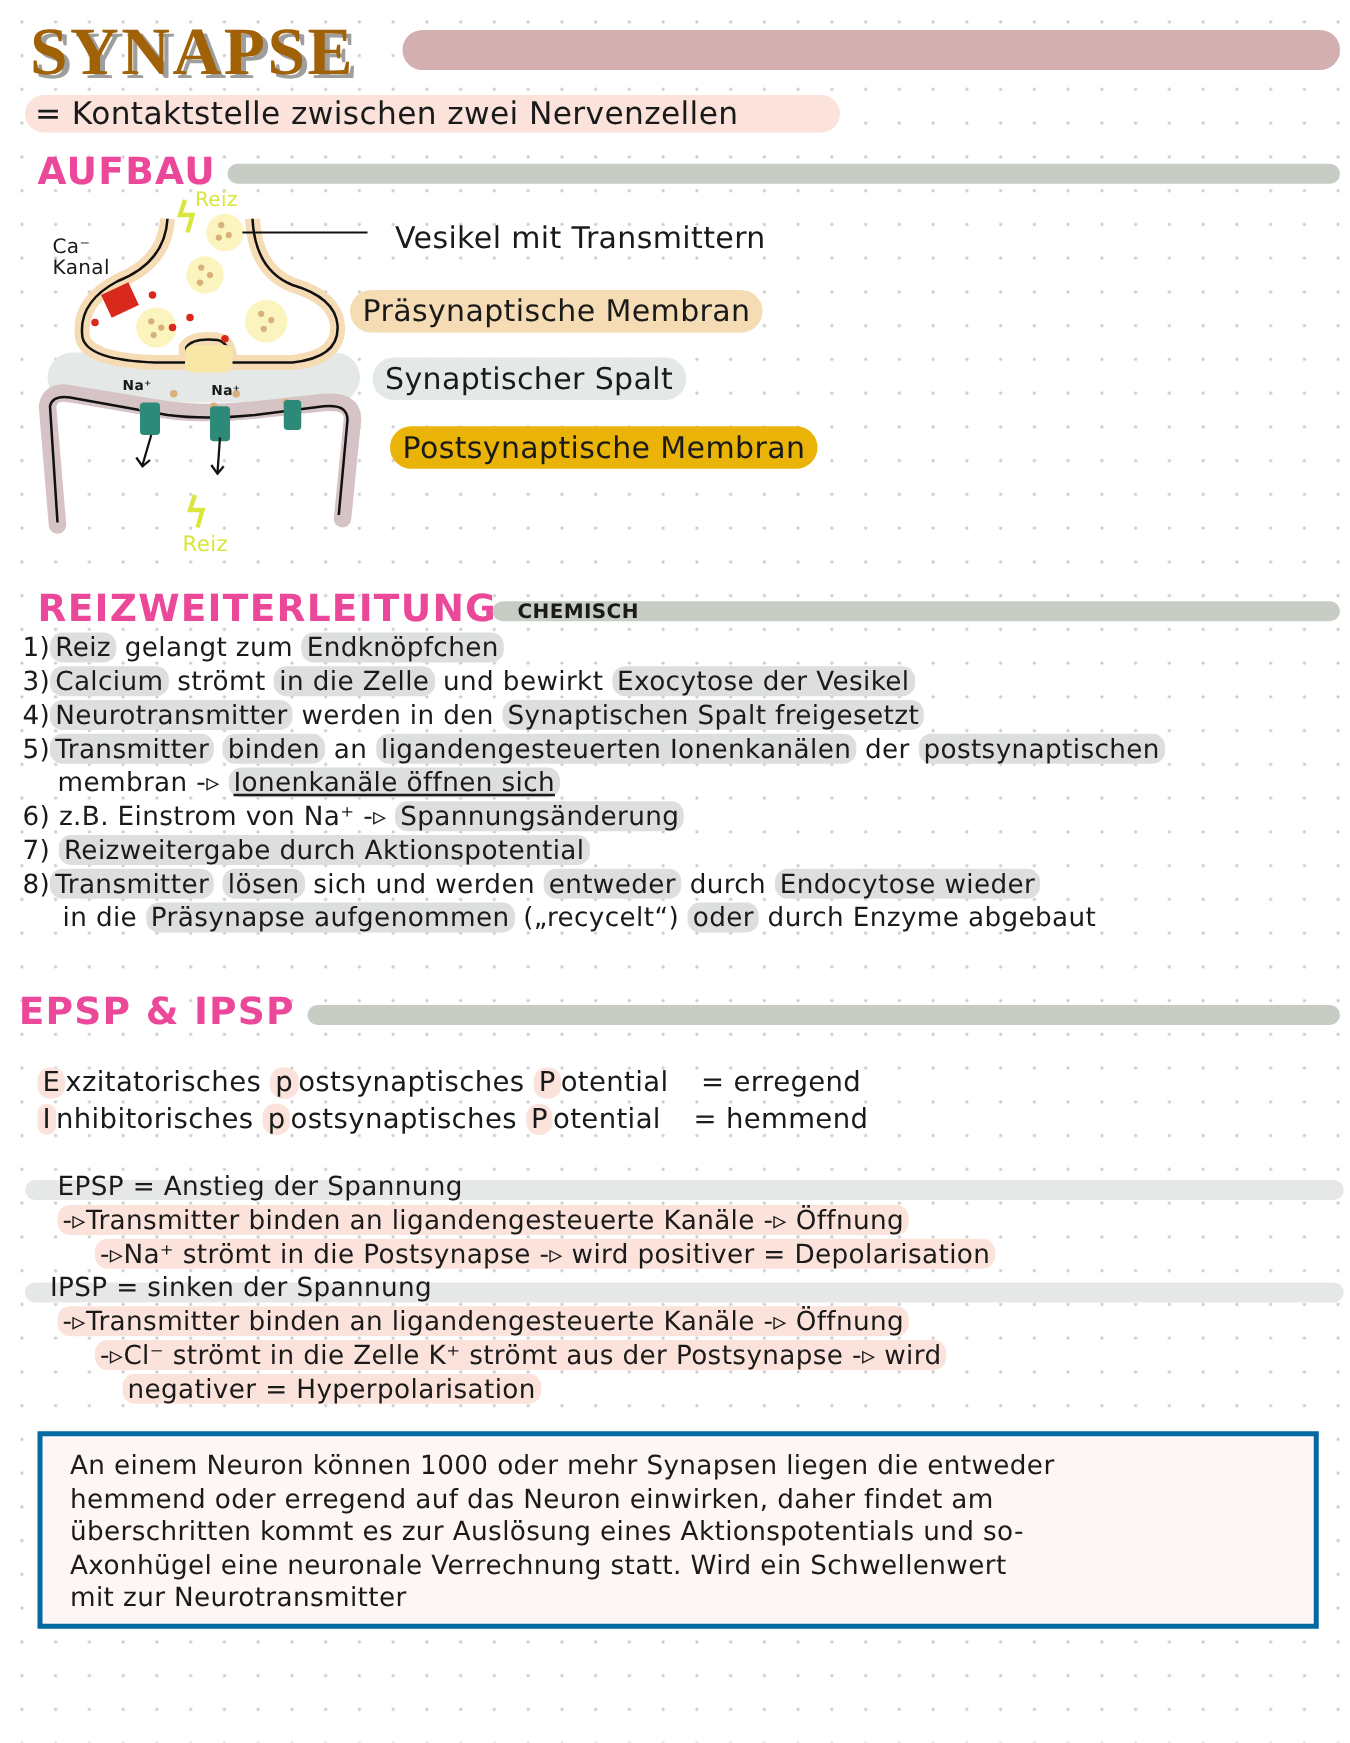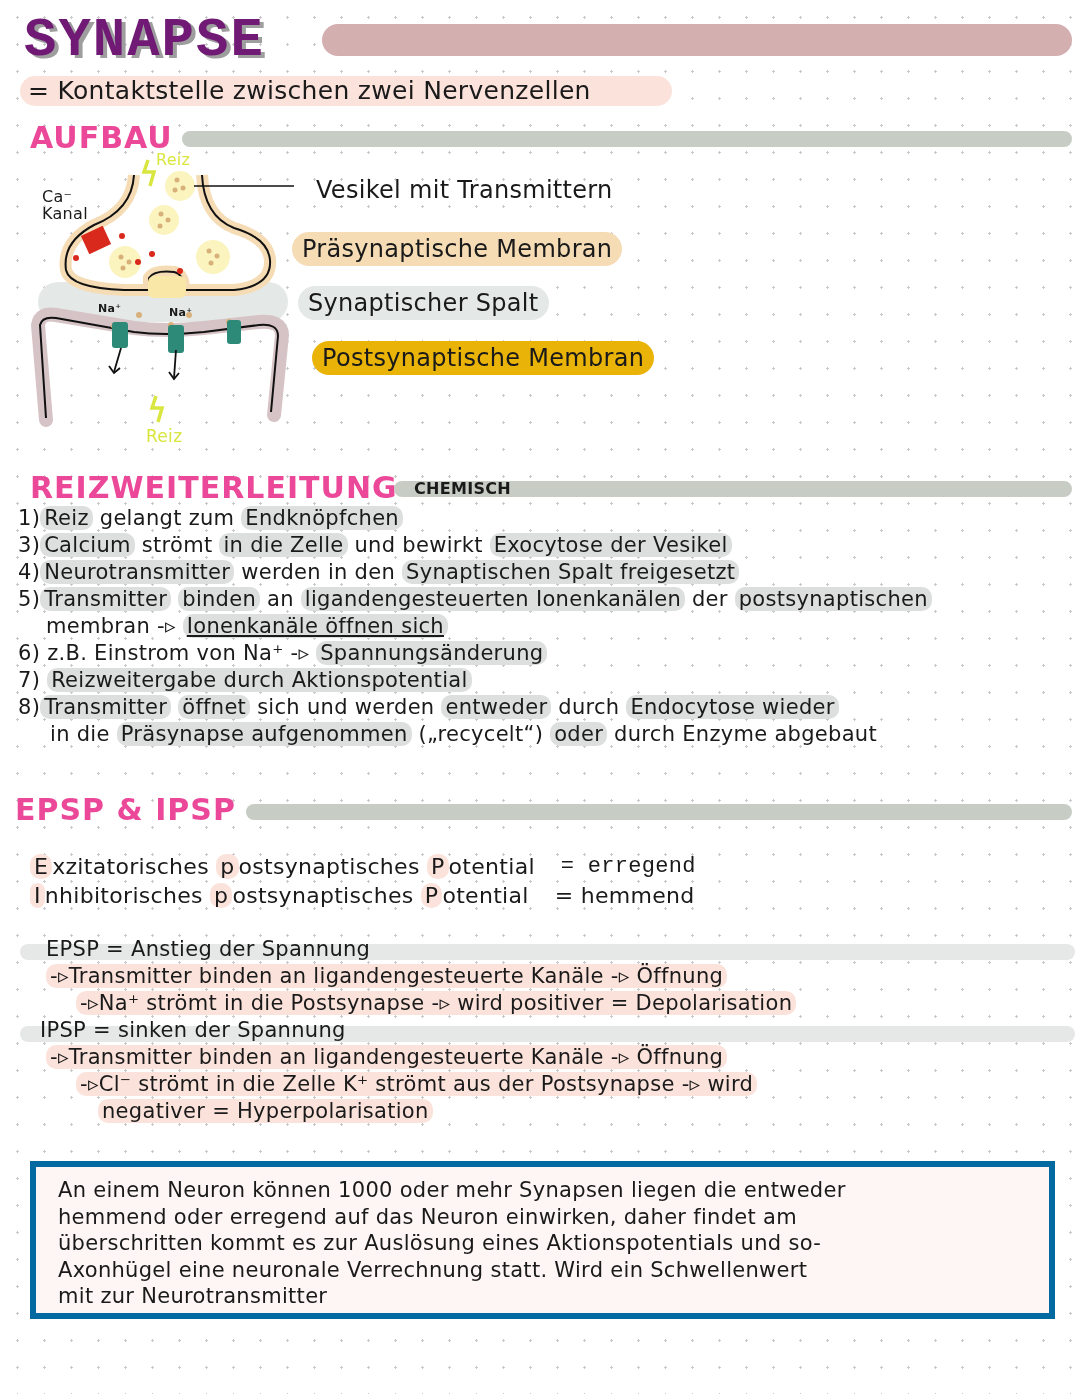--- a/index.html
+++ b/index.html
@@ -13,23 +13,23 @@
       color: #1a1a1a;
       position: relative;
     }
     .abs { position: absolute; }
     .hand { font-family: "DejaVu Sans", sans-serif; font-weight: 400; letter-spacing: 0.3px; }
 
     
     .title {
       left: 24px; top: 10px;
       font-size: 54px; font-weight: 900; letter-spacing: 2px;
-      color: #701a75;
+      color: #a16207;
       text-shadow: 4px 3px 0 #9e9e9e;
-      font-family: Liberation Mono, monospace;
+      font-family: Liberation Serif, serif;
     }
     .title-bar { left: 322px; top: 24px; width: 750px; height: 32px; border-radius: 16px; background: #d3afb0; }
     .subtitle-bg { left: 20px; top: 76px; width: 652px; height: 30px; border-radius: 15px; background: #fbe3dc; }
     .subtitle { left: 28px; top: 76px; font-size: 25px; line-height: 30px; }
 
     
     .section-h {
       font-size: 30px; font-weight: 900; color: #ec4899; letter-spacing: 1px;
       font-family: "DejaVu Sans", sans-serif;
     }
@@ -46,23 +46,22 @@
 
     .epsp { left: 26px; top: 936px; width: 1050px; margin-left: 20px; }
     .epsp .list-line { font-size: 21px; line-height: 27px; }
     .epsp-bar { left: 20px; width: 1055px; height: 16px; border-radius: 8px; background: #e6e8e7; }
 
     .defs { left: 30px; top: 852px; }
     .def-row { font-size: 22px; line-height: 29px; white-space: nowrap; display: flex; }
 
     .box {
       left: 30px; top: 1145px; width: 1025px; height: 158px;
-      background: #fdf6f4; border: 6px solid #0369a1;
+      background: #fdf6f4; border: 4px solid #0369a1;
       padding: 10px 22px;
-      margin-top: 16px;
     }
     .box p { font-size: 21px; line-height: 26.5px; }
 
     svg { display: block; }
   </style>
 </head>
 <body>
 
 <div class="abs title-bar"></div>
 <div class="abs title">SYNAPSE</div>
@@ -141,47 +140,47 @@
     <line x1="170" y1="36" x2="285" y2="36" stroke="#111" stroke-width="1.5"></line>
   </svg>
   <div class="abs hand" style="left:132px; top:0px; font-size:16px; color:#d9e640;">Reiz</div>
   <div class="abs hand" style="left:122px; top:276px; font-size:17px; color:#d9e640;">Reiz</div>
   <div class="abs hand" style="left:18px; top:38px; width:50px; font-size:16px; line-height:17px;">Ca⁻ Kanal</div>
   <div class="abs hand" style="left:74px; top:152px; font-size:11px; font-weight:700;">Na⁺</div>
   <div class="abs hand" style="left:145px; top:156px; font-size:11px; font-weight:700;">Na⁺</div>
 </div>
 
 <div class="abs label hand" style="left:306px; top:173px;">Vesikel mit Transmittern</div>
-<div class="abs label hand" style="left:292px; top:232px; background:#f5dcb5;">Präsynaptische Membran</div>
+<div class="abs label hand" style="left:280px; top:232px; background:#f5dcb5;">Präsynaptische Membran</div>
 <div class="abs label hand" style="left:298px; top:286px; background:#e4e9e8;">Synaptischer Spalt</div>
 <div class="abs label hand" style="left:312px; top:341px; background:#eab308;">Postsynaptische Membran</div>
 
 <div class="abs section-h" style="left:30px; top:470px;">REIZWEITERLEITUNG</div>
 <div class="abs sec-bar" style="left:394px; top:481px; width:678px;"></div>
 <div class="abs hand" style="left:414px; top:479px; font-size:16px; font-weight:700;">CHEMISCH</div>
 
 <div class="abs list hand">
   <div class="list-line"><span>1)</span><span class="hl-grey">Reiz</span><span> gelangt zum </span><span class="hl-grey">Endknöpfchen</span></div>
   <div class="list-line"><span>3)</span><span class="hl-grey">Calcium</span><span> strömt </span><span class="hl-grey">in die Zelle</span><span> und bewirkt </span><span class="hl-grey">Exocytose der Vesikel</span></div>
   <div class="list-line"><span>4)</span><span class="hl-grey">Neurotransmitter</span><span> werden in den </span><span class="hl-grey">Synaptischen Spalt freigesetzt</span></div>
   <div class="list-line"><span>5)</span><span class="hl-grey">Transmitter</span><span> </span><span class="hl-grey">binden</span><span> an </span><span class="hl-grey">ligandengesteuerten Ionenkanälen</span><span> der </span><span class="hl-grey">postsynaptischen</span></div>
   <div class="list-line" style="padding-left:28px;"><span>membran -▹ </span><span class="hl-grey" style="text-decoration:underline;">Ionenkanäle öffnen sich</span></div>
   <div class="list-line"><span>6)</span> <span>z.B. Einstrom von Na⁺ -▹ </span><span class="hl-grey">Spannungsänderung</span></div>
   <div class="list-line"><span>7)</span> <span class="hl-grey">Reizweitergabe durch Aktionspotential</span></div>
-  <div class="list-line"><span>8)</span><span class="hl-grey">Transmitter</span><span> </span><span class="hl-grey">öffnet</span><span> sich und werden </span><span class="hl-grey">entweder</span><span> durch </span><span class="hl-grey">Endocytose wieder</span></div>
+  <div class="list-line"><span>8)</span><span class="hl-grey">Transmitter</span><span> </span><span class="hl-grey">lösen</span><span> sich und werden </span><span class="hl-grey">entweder</span><span> durch </span><span class="hl-grey">Endocytose wieder</span></div>
   <div class="list-line" style="padding-left:32px;"><span>in die </span><span class="hl-grey">Präsynapse aufgenommen</span><span> („recycelt“) </span><span class="hl-grey">oder</span><span> durch Enzyme abgebaut</span></div>
 </div>
 
 <div class="abs section-h" style="left:15px; top:792px;">EPSP &amp; IPSP</div>
 <div class="abs sec-bar" style="left:246px; top:804px; width:826px;"></div>
 
 <div class="abs defs hand">
   <div class="def-row">
     <span><span class="hl-pink">E</span><span>xzitatorisches </span><span class="hl-pink">p</span><span>ostsynaptisches </span><span class="hl-pink">P</span><span>otential</span></span>
-    <span style="margin-left:26px;font-family:Liberation Mono, monospace;">= erregend</span>
+    <span style="margin-left:26px;">= erregend</span>
   </div>
   <div class="def-row">
     <span><span class="hl-pink">I</span><span>nhibitorisches </span><span class="hl-pink">p</span><span>ostsynaptisches </span><span class="hl-pink">P</span><span>otential</span></span>
     <span style="margin-left:26px;">= hemmend</span>
   </div>
 </div>
 
 <div class="abs epsp-bar" style="top:944px;"></div>
 <div class="abs epsp-bar" style="top:1026px;"></div>
 

